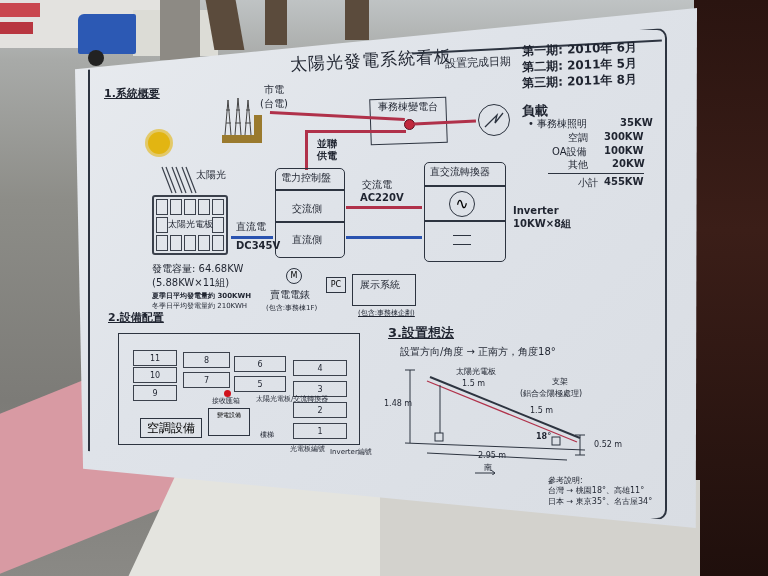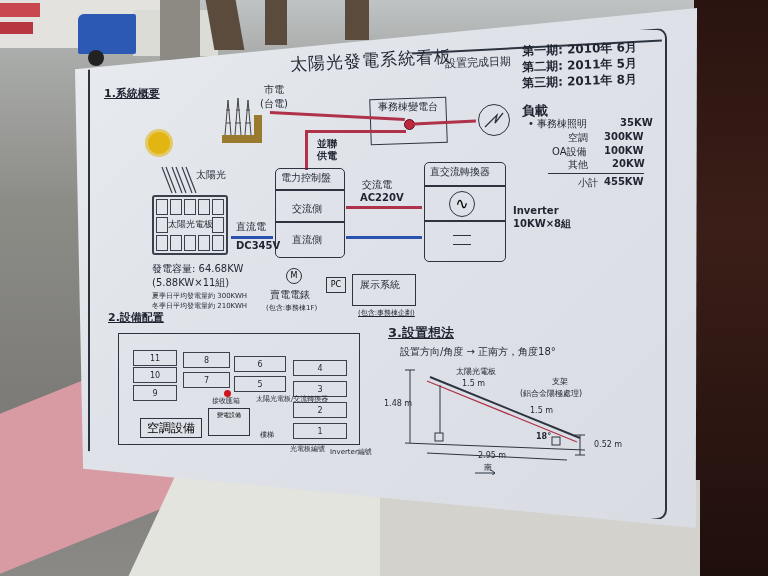--- a/index.html
+++ b/index.html
@@ -181,21 +181,21 @@
   <div style="position:absolute;left:286px;top:268px;width:14px;height:14px;border:1.3px solid #2d3440;border-radius:50%;font-size:8px;text-align:center;line-height:14px;">M</div>
   <div class="txt small" style="left:270px;top:290px;">賣電電錶</div>
   <div class="txt tiny" style="left:266px;top:305px;">(包含:事務棟1F)</div>
   <div class="sbox" style="left:326px;top:277px;width:18px;height:14px;font-size:8px;text-align:center;line-height:14px;">PC</div>
   <div class="sbox" style="left:352px;top:274px;width:62px;height:30px;"></div>
   <div class="txt small" style="left:360px;top:280px;">展示系統</div>
   <div class="txt tiny" style="left:358px;top:310px;text-decoration:underline;">(包含:事務棟企劃)</div>
 
   <div class="txt small" style="left:152px;top:264px;">發電容量: 64.68KW</div>
   <div class="txt small" style="left:152px;top:278px;">(5.88KW×11組)</div>
-  <div class="txt tiny" style="left:152px;top:293px;">夏季日平均發電量約 300KWH</div>
+  <div class="txt tiny" style="left:152px;top:293px;font-weight:bold;">夏季日平均發電量約 300KWH</div>
   <div class="txt tiny" style="left:152px;top:303px;">冬季日平均發電量約 210KWH</div>
 
   <div class="txt section-h" style="left:108px;top:312px;">2.設備配置</div>
   <div class="layout-outline"></div>
   <div class="array-box" style="left:133px;top:350px;width:42px;">11</div>
   <div class="array-box" style="left:133px;top:367px;width:42px;">10</div>
   <div class="array-box" style="left:133px;top:385px;width:42px;">9</div>
   <div class="array-box" style="left:183px;top:352px;width:45px;">8</div>
   <div class="array-box" style="left:183px;top:372px;width:45px;">7</div>
   <div class="array-box" style="left:234px;top:356px;width:50px;">6</div>
@@ -234,13 +234,18 @@
       <path d="M35 20 L35 68"></path>
       <rect x="30" y="68" width="8" height="8"></rect>
       <rect x="147" y="72" width="8" height="8"></rect>
       <path d="M0 78 L180 85"></path>
       <path d="M22 88 L162 95"></path>
       <path d="M175 70 L175 90 M170 70 L180 70 M170 90 L180 90"></path>
       <path d="M70 108 L90 108"></path>
         <path d="M86 105 L90 108 L86 111"></path>
     </g>
   </svg>
+  <div class="txt tiny" style="left:548px;top:476px;font-size:8px;line-height:1.3;">
+    <span>參考說明:</span><br>
+    <span>台灣 → 桃園18°、高雄11°</span><br>
+    <span>日本 → 東京35°、名古屋34°</span>
+  </div>
 </div>
 
 </body></html>

